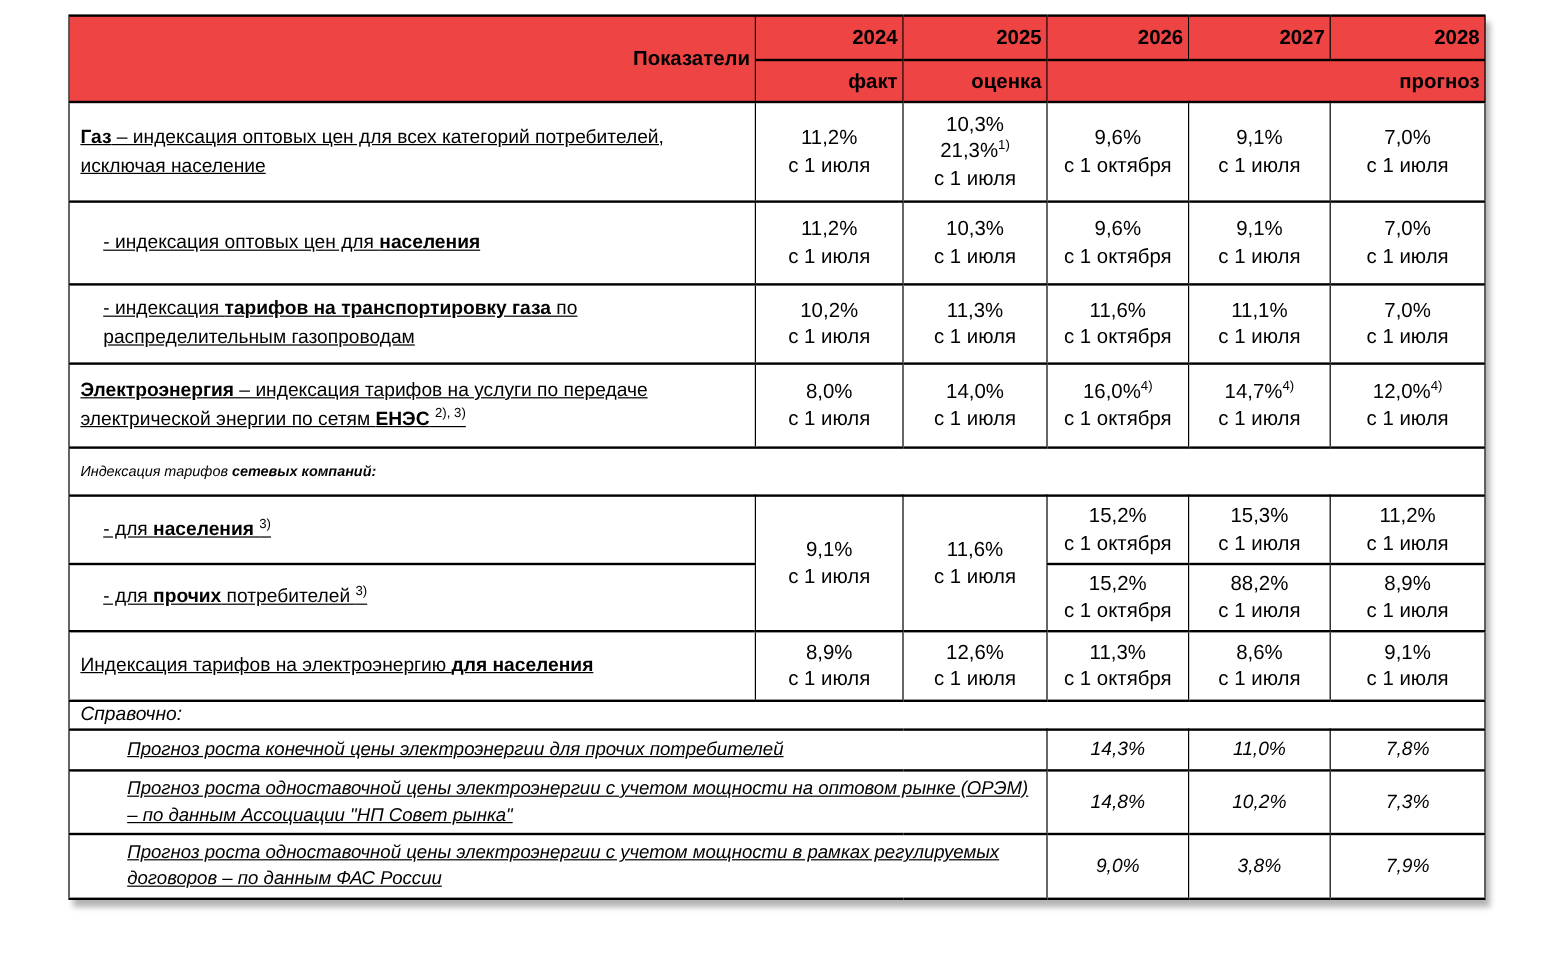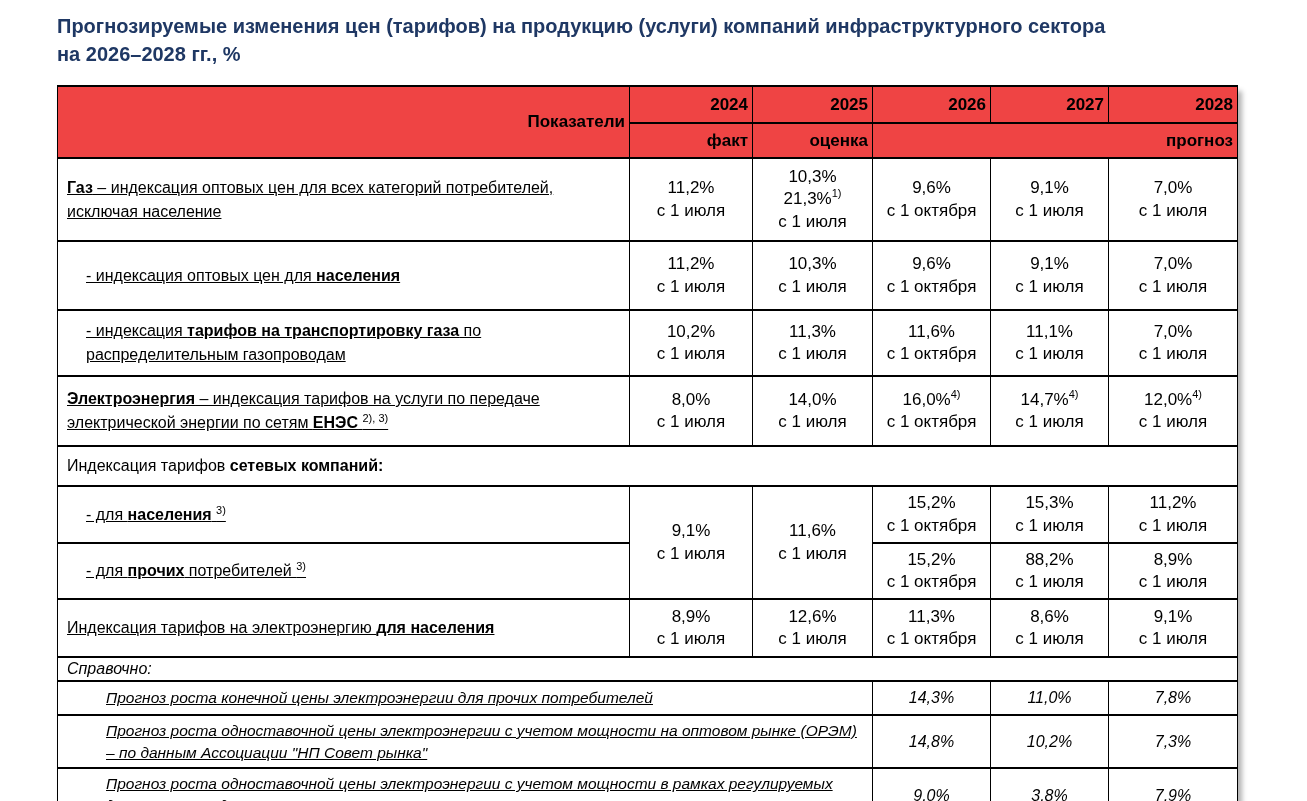--- a/index.html
+++ b/index.html
@@ -52,22 +52,23 @@
   }
   td.val .line { line-height: 1.32; }
   td.label {
     font-size: 16px;
     line-height: 1.5;
     padding: 4px 10px 4px 9px;
     text-decoration: underline;
   }
   td.label.ind1 { padding-left: 28px; }
   td.section-cell {
-    font-size: 16px;
+    font-size: 12px;
     padding: 4px 9px;
+    font-style: italic;
   }
   td.ref-header-cell {
     font-style: italic;
     font-size: 16px;
     padding: 2px 9px;
   }
   td.ref-label {
     font-style: italic;
     font-size: 15.5px;
     line-height: 1.4;
@@ -78,24 +79,20 @@
     font-style: italic;
     font-size: 16px;
   }
   .b { font-weight: bold; }
   sup { font-size: 11px; line-height: 0; }
 </style>
 </head>
 <body>
 
 <div class="page">
-  <h1 class="title">
-    <div>Прогнозируемые изменения цен (тарифов) на продукцию (услуги) компаний инфраструктурного сектора</div>
-    <div>на 2026–2028 гг., %</div>
-  </h1>
 
   <table class="tariff-table">
     <colgroup>
       <col style="width:572px">
       <col style="width:123px">
       <col style="width:120px">
       <col style="width:118px">
       <col style="width:118px">
       <col style="width:129px">
     </colgroup>

